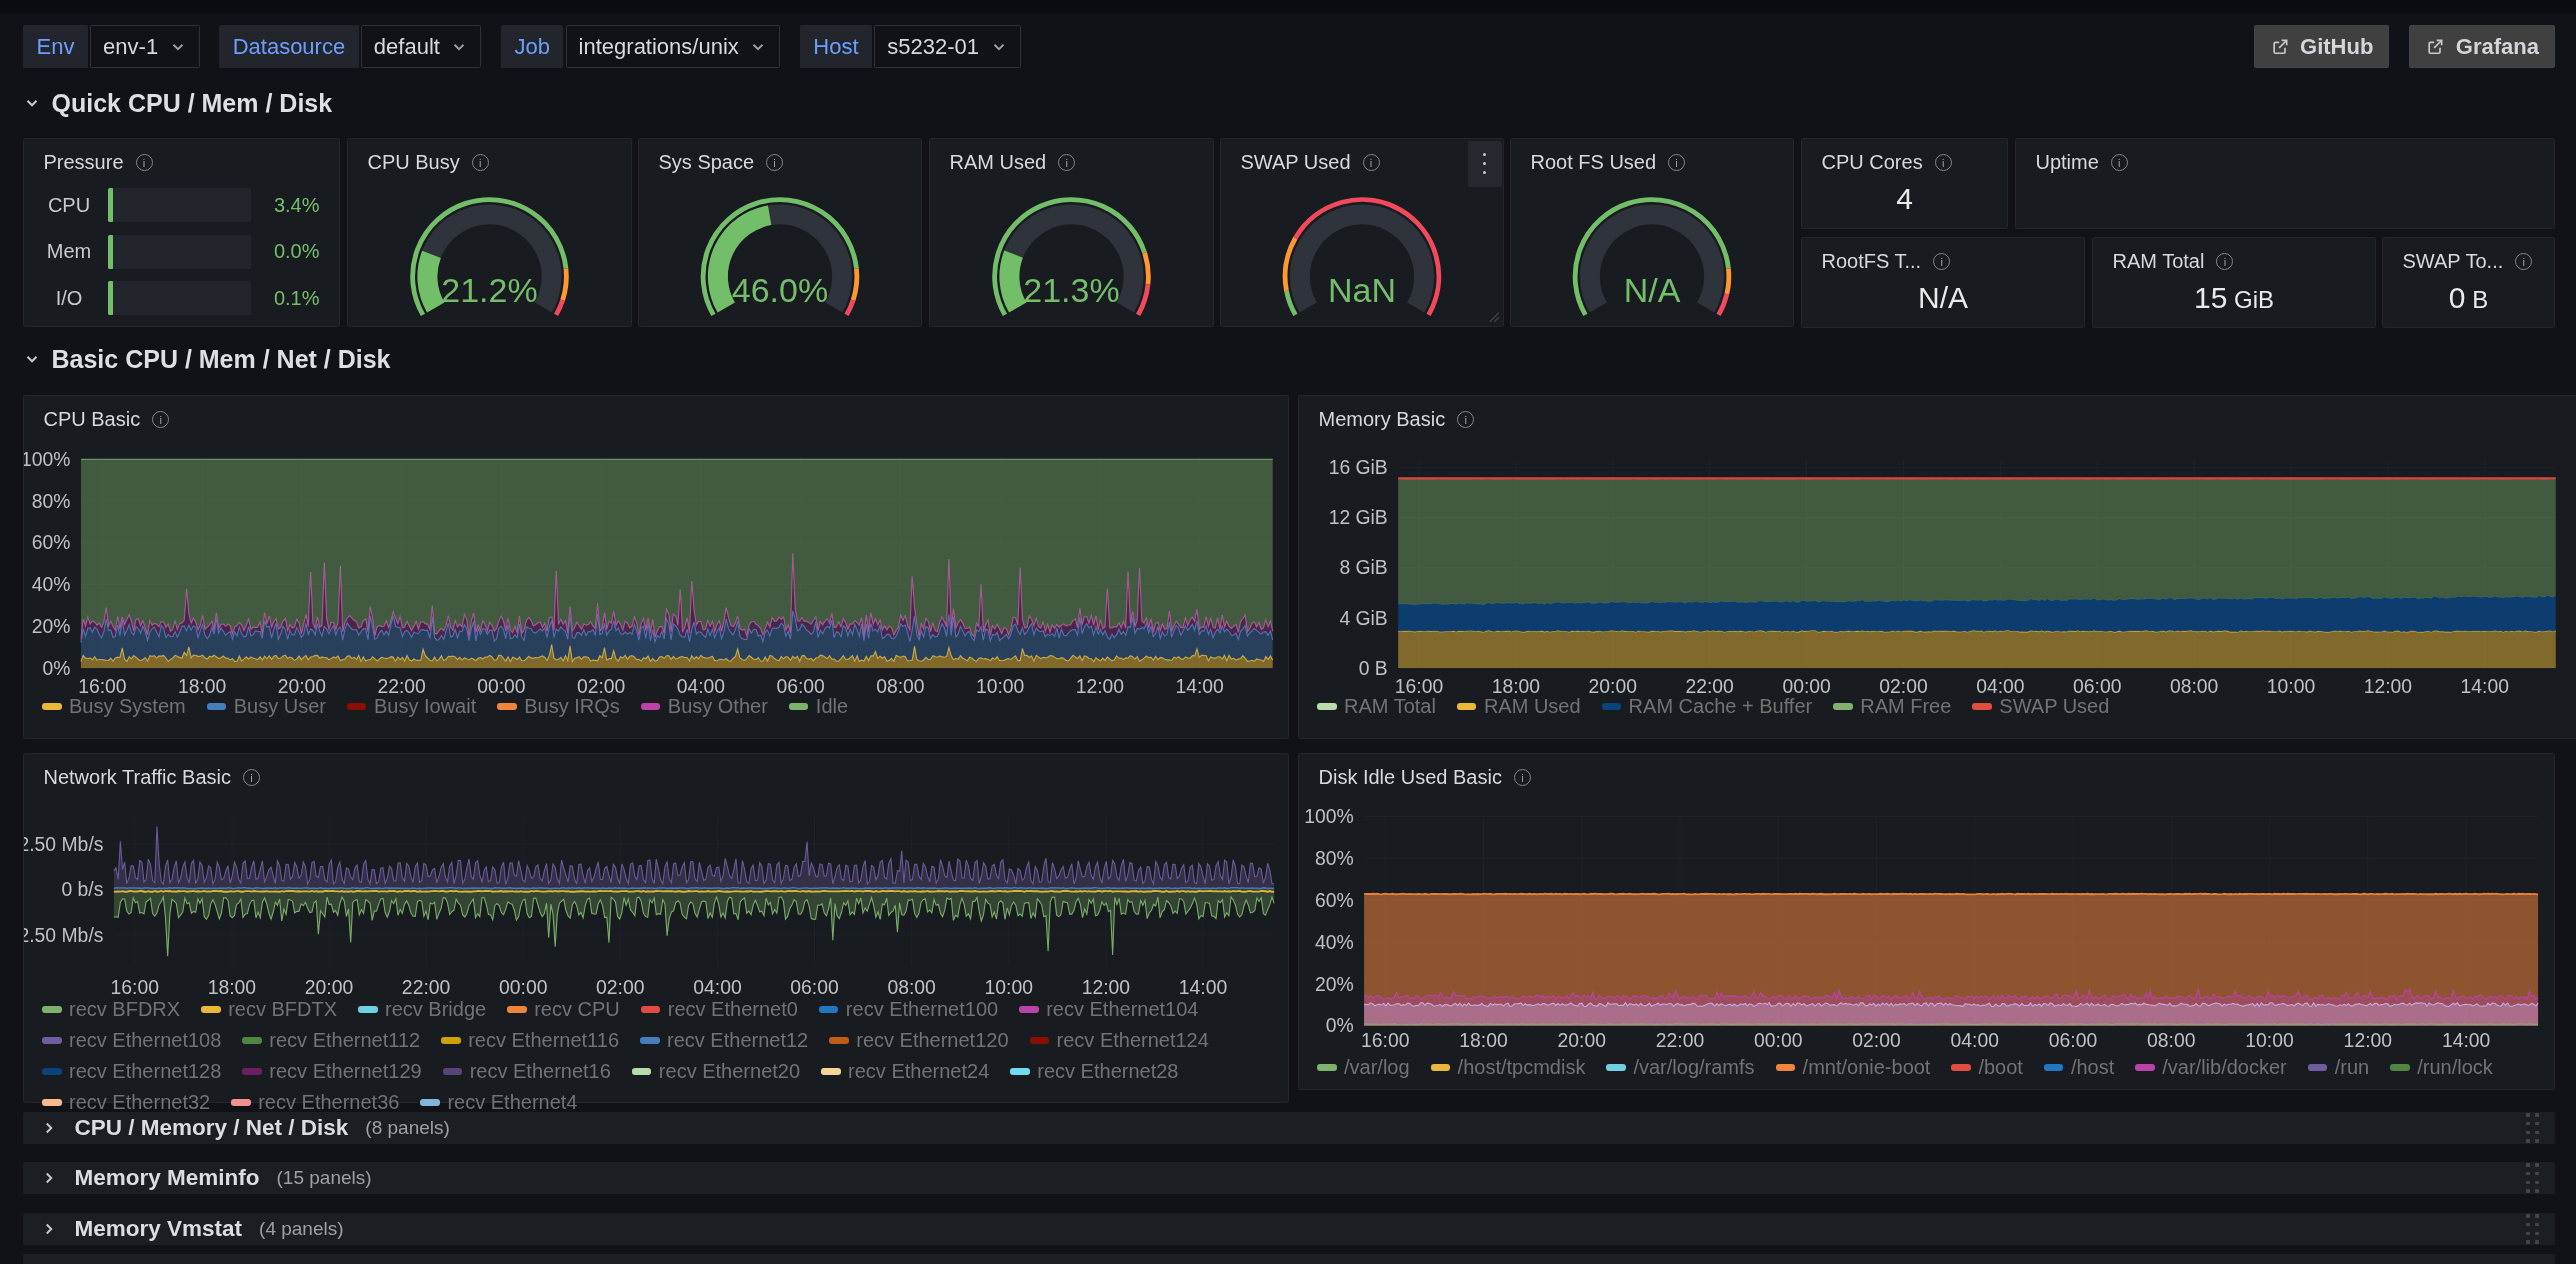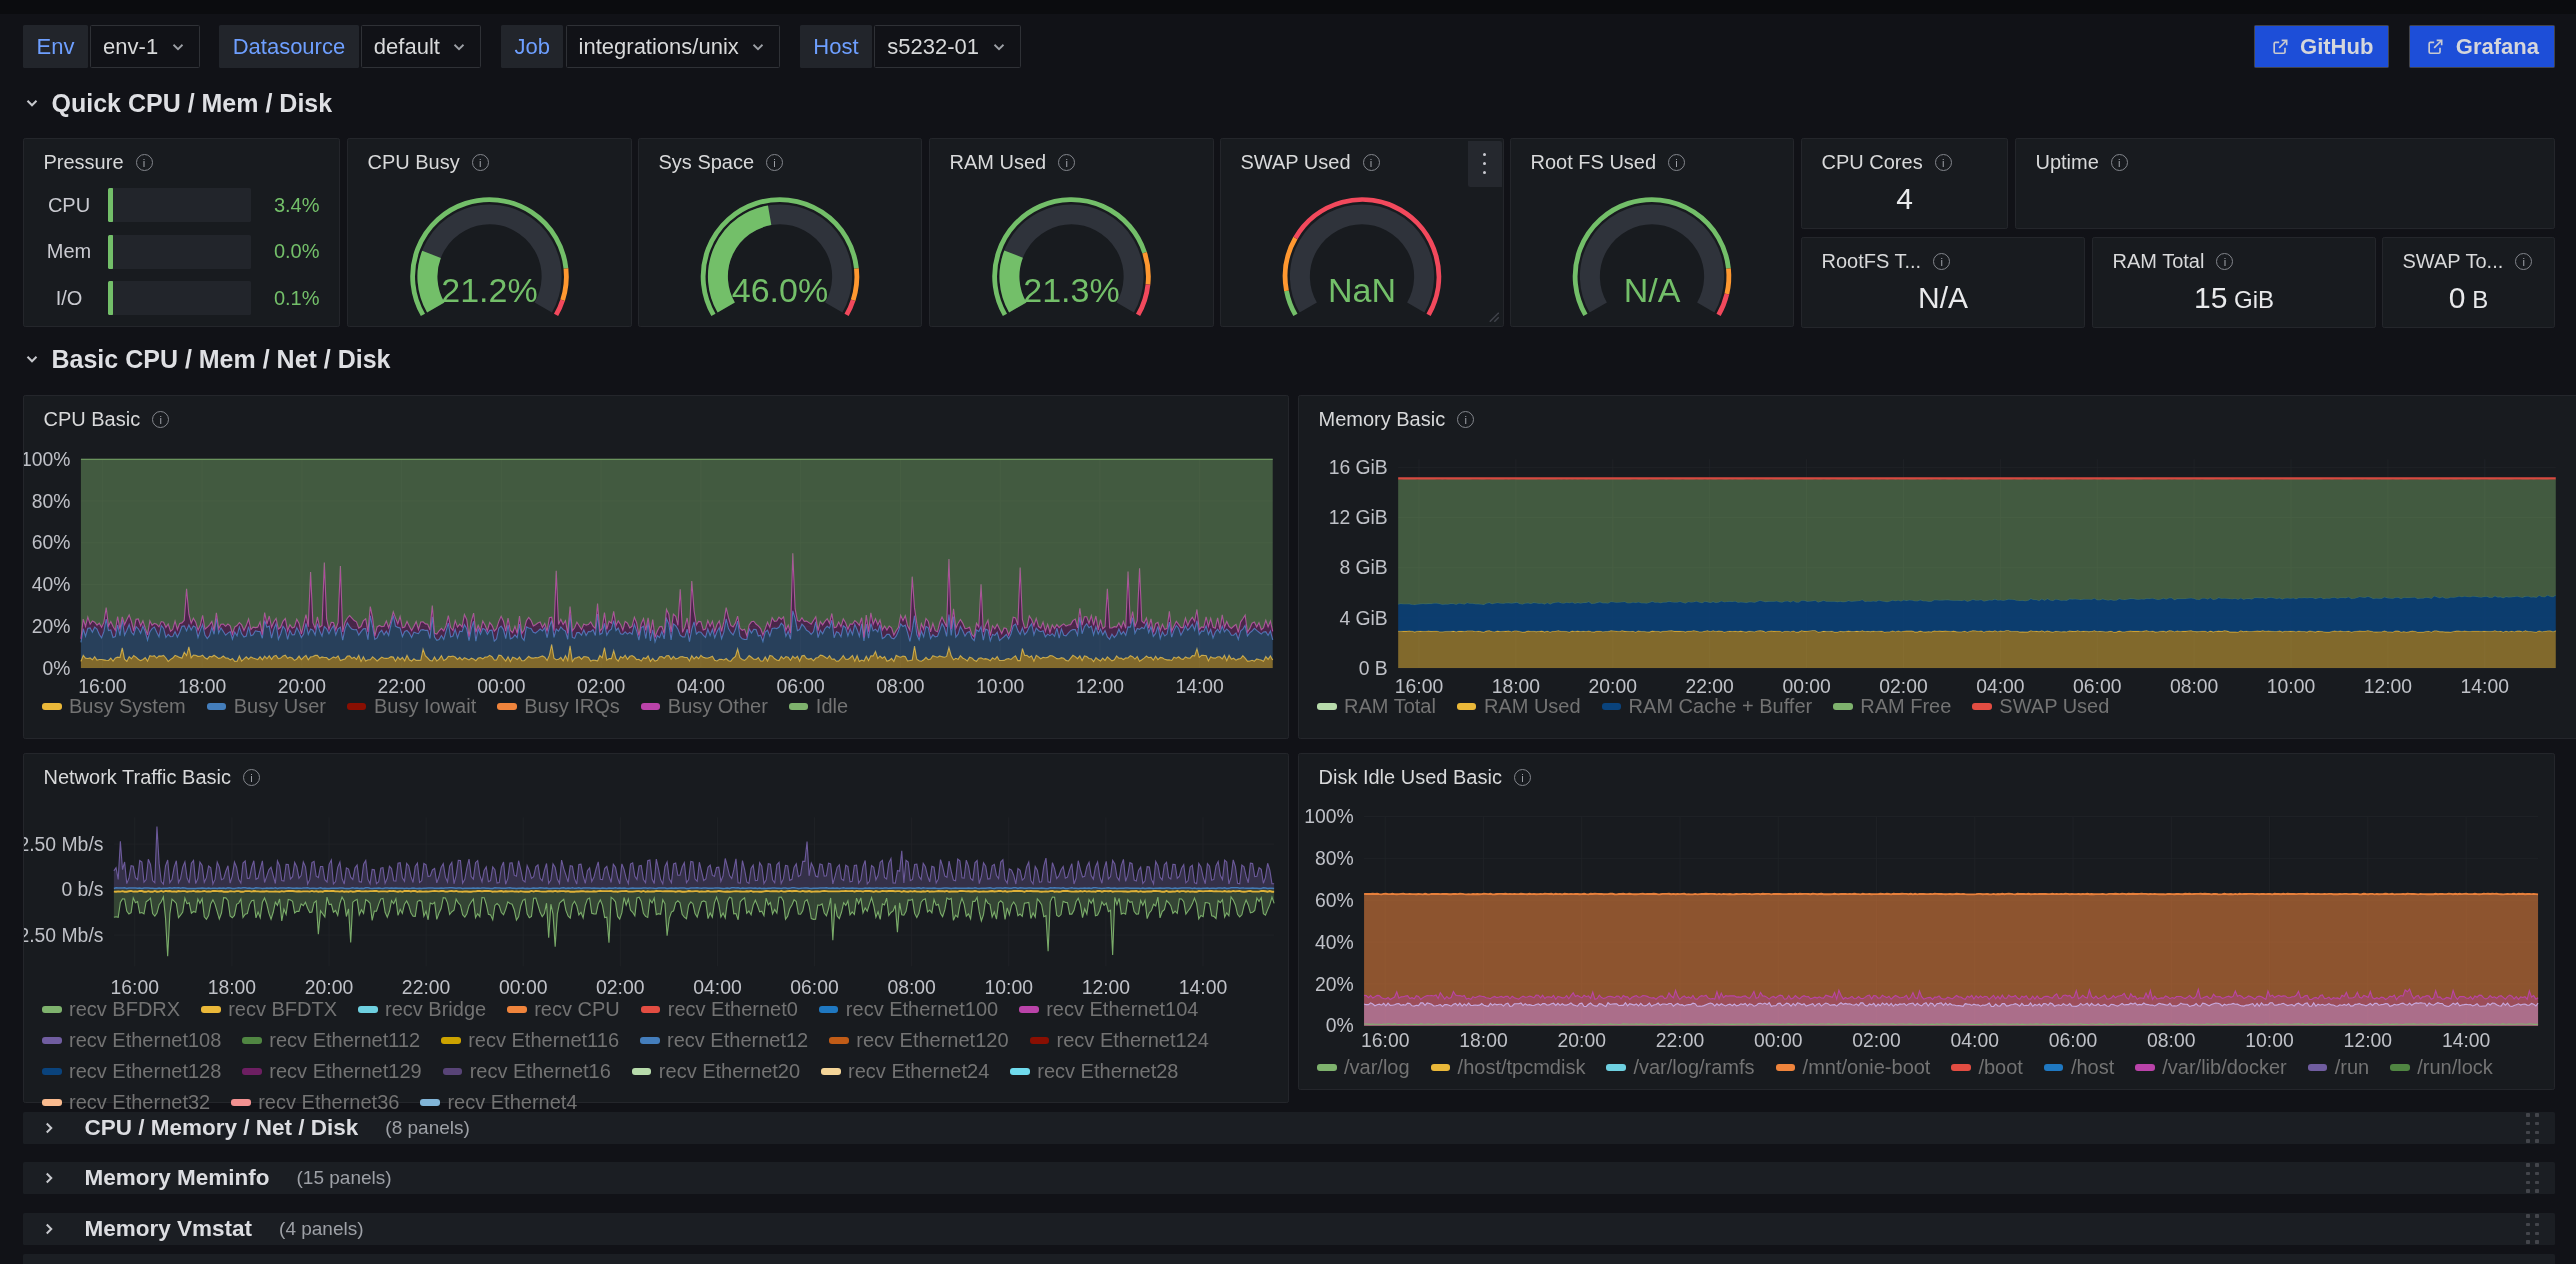--- a/index.html
+++ b/index.html
@@ -12,21 +12,21 @@
   .varpair{display:flex;gap:2.2px;margin-right:19.5px;height:43px;}
   .varlabel{display:flex;align-items:center;padding:0 13.5px;background:#22252B;color:#6E9FFF;
     font-size:22px;border-radius:1.5px;}
   .varvalue{display:flex;align-items:center;gap:10.5px;padding:0 12px;background:#111217;
     border:0.7px solid #2F3136;border-radius:1.5px;color:#D8D9DA;font-size:22px;cursor:pointer;
     font-family:inherit;}
   .chev{width:18px;height:18px;}
   .chev path{stroke:#9DA0A6;stroke-width:1.6;fill:none;}
   .flexspacer{flex:1;}
   .navlink{display:flex;align-items:center;gap:10.5px;height:43px;padding:0 15px;margin-left:20px;
-    background:#1d4ed8;border:0.7px solid #42444B;border-radius:1.5px;color:#D5D6DB;font-size:22px;
+    background:#404040;border:0.7px solid #42444B;border-radius:1.5px;color:#D5D6DB;font-size:22px;
     font-weight:600;cursor:pointer;font-family:inherit;}
   .ext{width:20px;height:20px;color:#C9CAD0;}
   .ext path{fill:none;stroke:currentColor;stroke-width:2;}
 
   
   .rowhdr{position:absolute;left:23px;height:30px;display:flex;align-items:center;gap:10.5px;
     font-size:25px;font-weight:700;color:#DEDFE3;cursor:pointer;}
   .chevd,.chevr{width:18px;height:18px;}
   .chevd path,.chevr path{stroke:#C7C8CD;stroke-width:1.8;fill:none;}
 
@@ -79,21 +79,21 @@
   
   svg.chart{position:absolute;inset:0;width:100%;height:100%;}
   svg.chart text{fill:#BFC1C7;font-size:26px;font-family:inherit;}
   .legend{position:absolute;left:18px;right:10.5px;display:flex;flex-wrap:wrap;align-items:flex-start;z-index:2;}
   .legend .li{display:inline-flex;align-items:center;height:31px;margin-right:21px;cursor:pointer;}
   .legend .li i{display:inline-block;width:19.5px;height:6.7px;border-radius:3px;margin-right:7.5px;}
   .legend .li em{font-style:normal;font-size:20px;color:#737373;white-space:nowrap;}
 
   
   .crow{position:absolute;left:23px;width:2532px;height:32px;background:#1B1E23;border-radius:1.5px;
-    display:flex;align-items:center;padding:0 16.5px;gap:27px;box-sizing:border-box;cursor:pointer;}
+    display:flex;align-items:center;padding:0 16.5px;gap:17px;box-sizing:border-box;cursor:pointer;}
   .crt{font-size:22.5px;font-weight:700;color:#DCDDE1;}
   .crc{font-size:19px;color:#9DA0A6;}
   .dots{margin-left:auto;display:grid;grid-template-columns:repeat(2,3.7px);grid-auto-rows:3.7px;gap:5.2px;cursor:grab;}
   .dots i{width:3.7px;height:3.7px;background:#43454B;border-radius:0.7px;}
   .crow.partial{top:1254px;height:10.5px;}
 </style>
 </head>
 <body>
 
 <div id="app">

